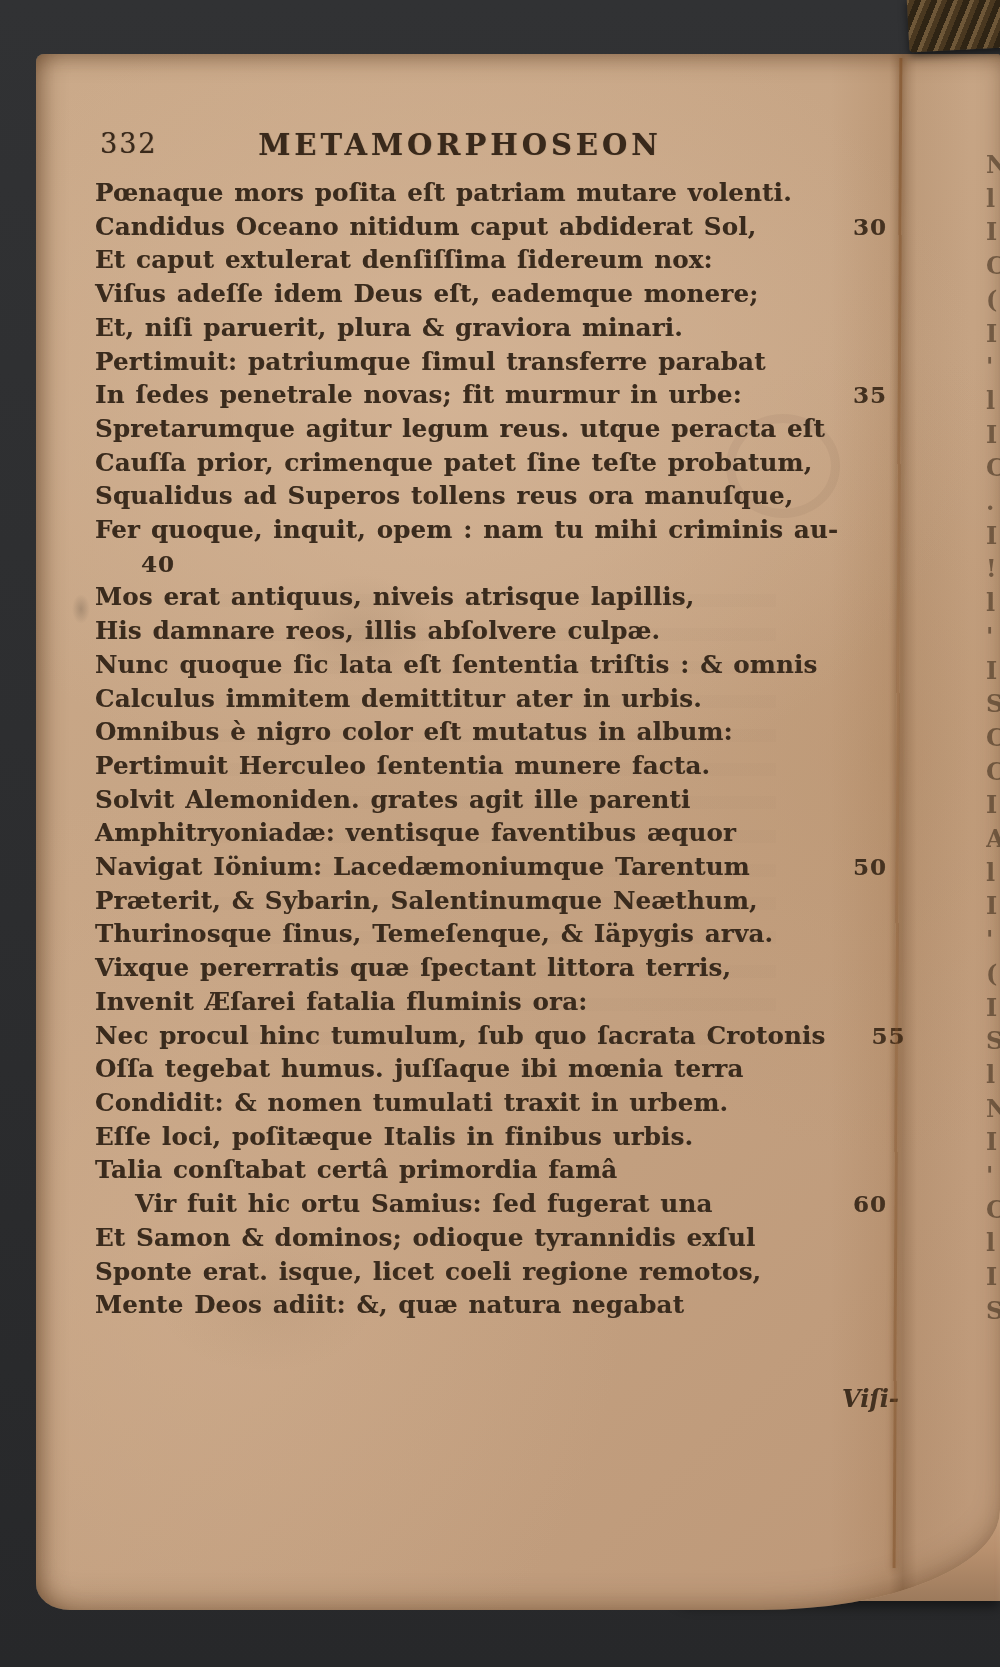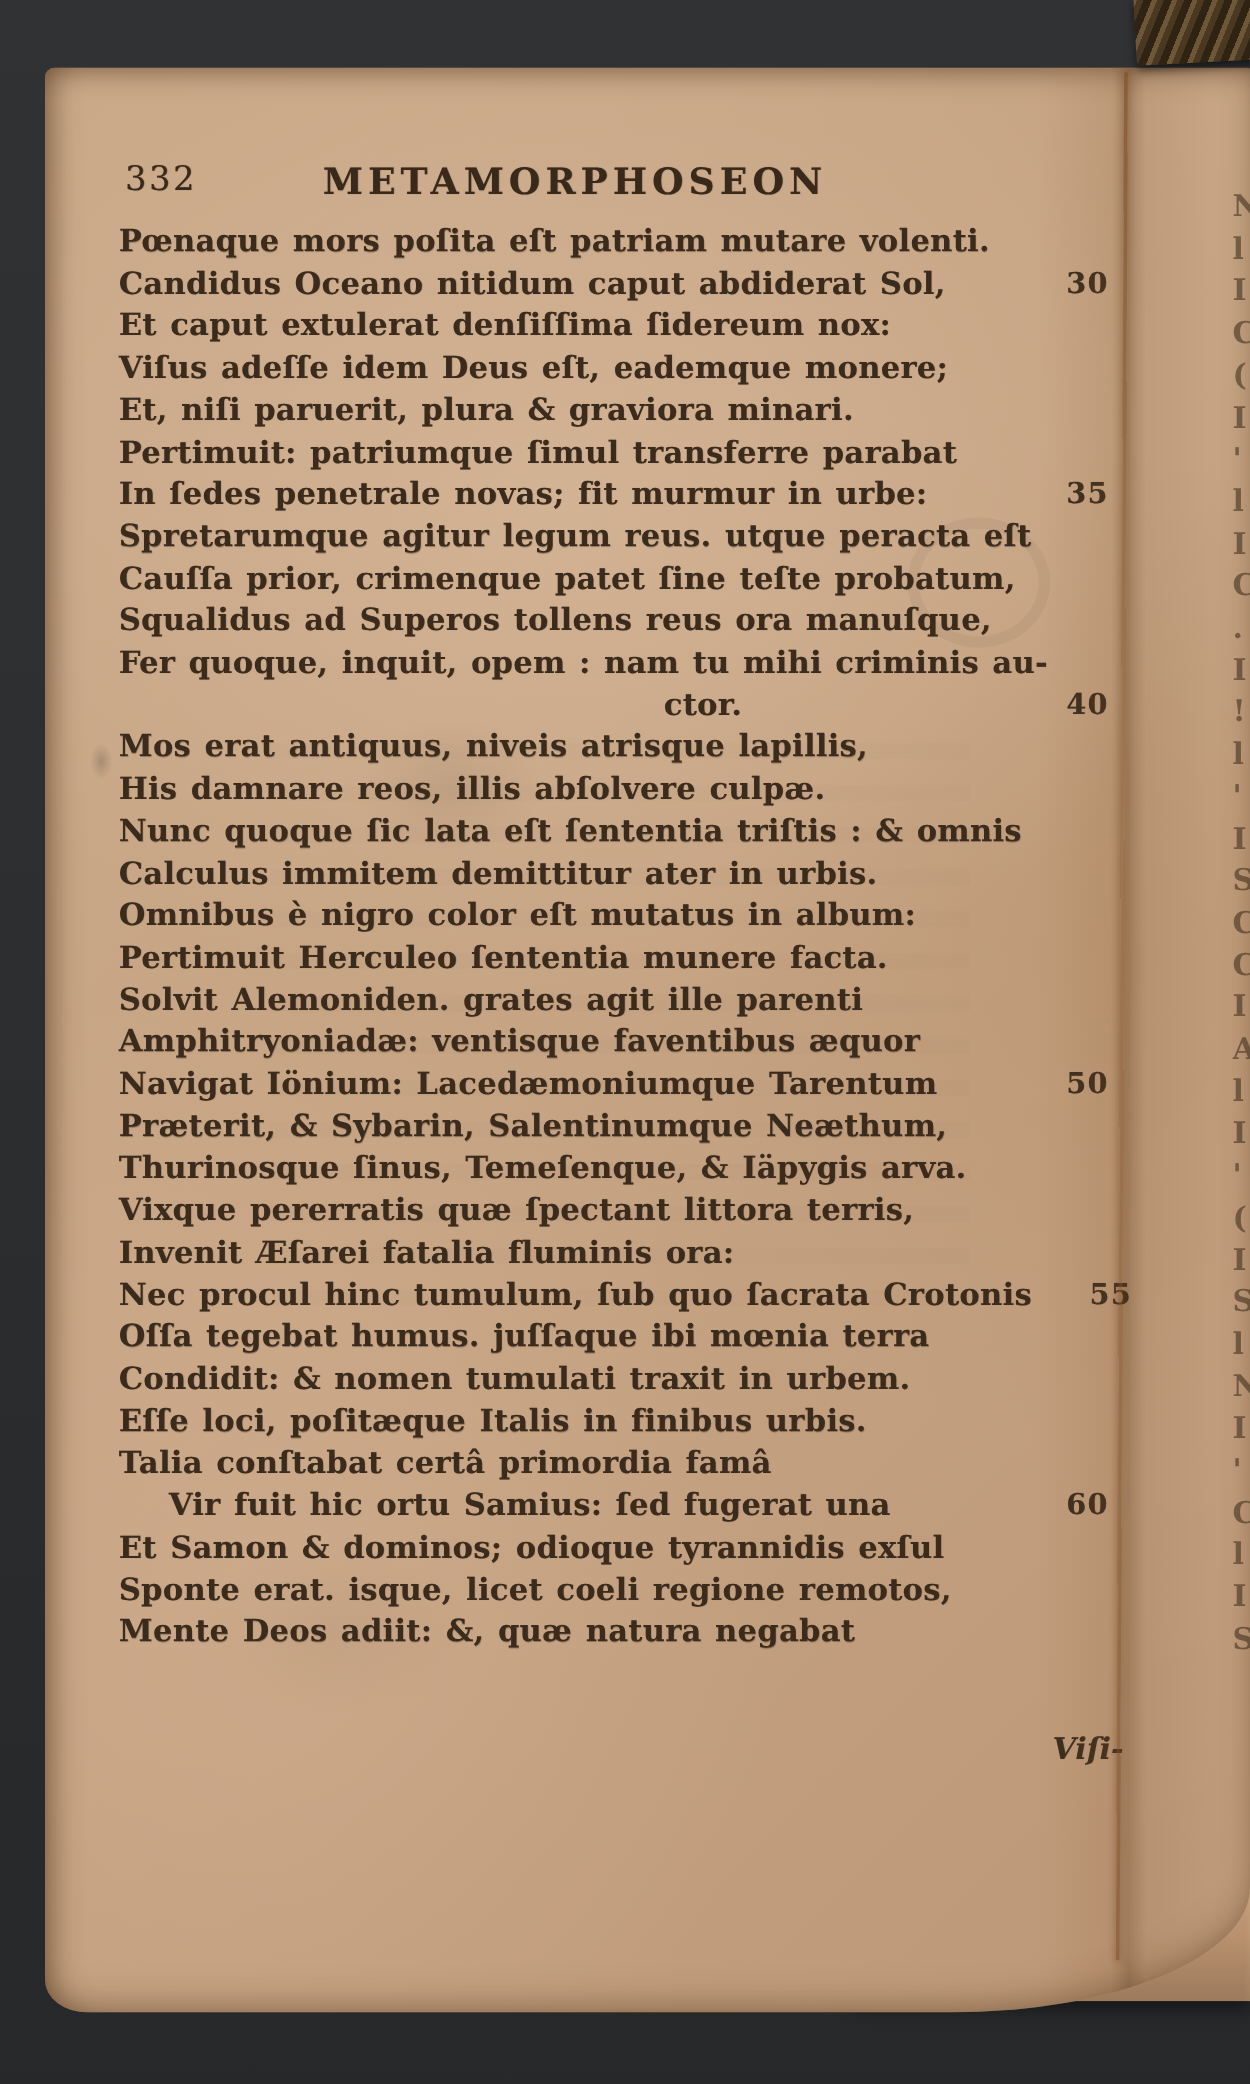--- a/index.html
+++ b/index.html
@@ -166,21 +166,20 @@
         </div>
         <div class="vline">
           <span class="vtext">Squalidus ad Superos tollens reus ora manuſque,</span>
           <span class="vnum"></span>
         </div>
         <div class="vline">
           <span class="vtext">Fer quoque, inquit, opem : nam tu mihi criminis au-</span>
           <span class="vnum"></span>
         </div>
         <div class="vline turnover">
-          <span class="vtext">ctor.</span>
           <span class="vnum">40</span>
         </div>
         <div class="vline">
           <span class="vtext">Mos erat antiquus, niveis atrisque lapillis,</span>
           <span class="vnum"></span>
         </div>
         <div class="vline">
           <span class="vtext">His damnare reos, illis abſolvere culpæ.</span>
           <span class="vnum"></span>
         </div>

